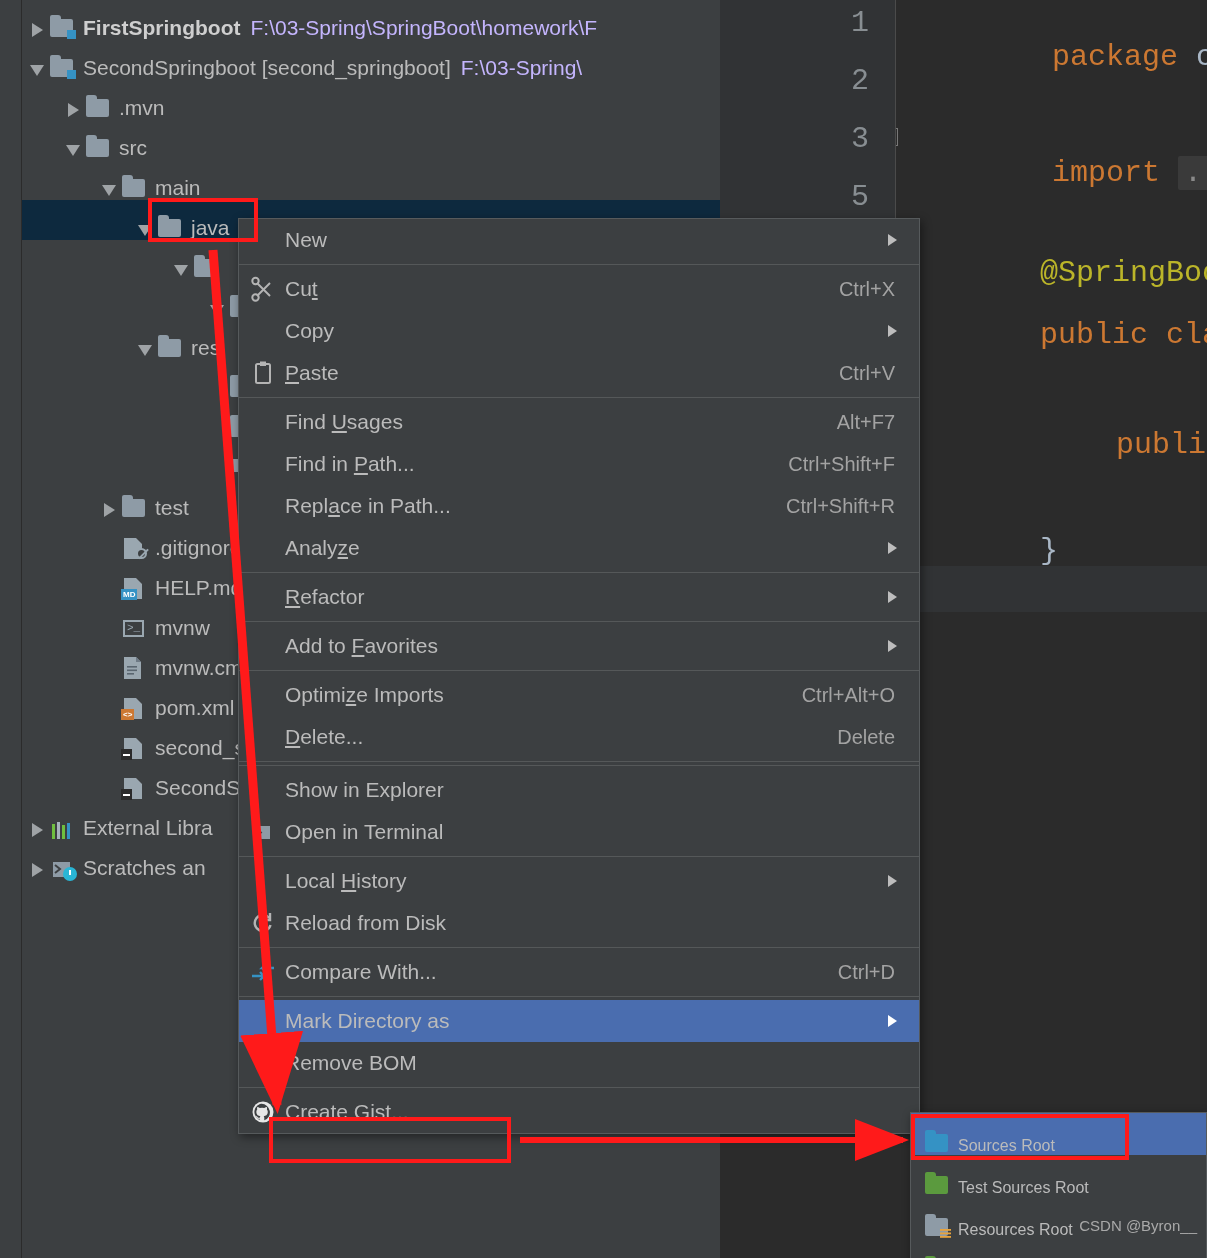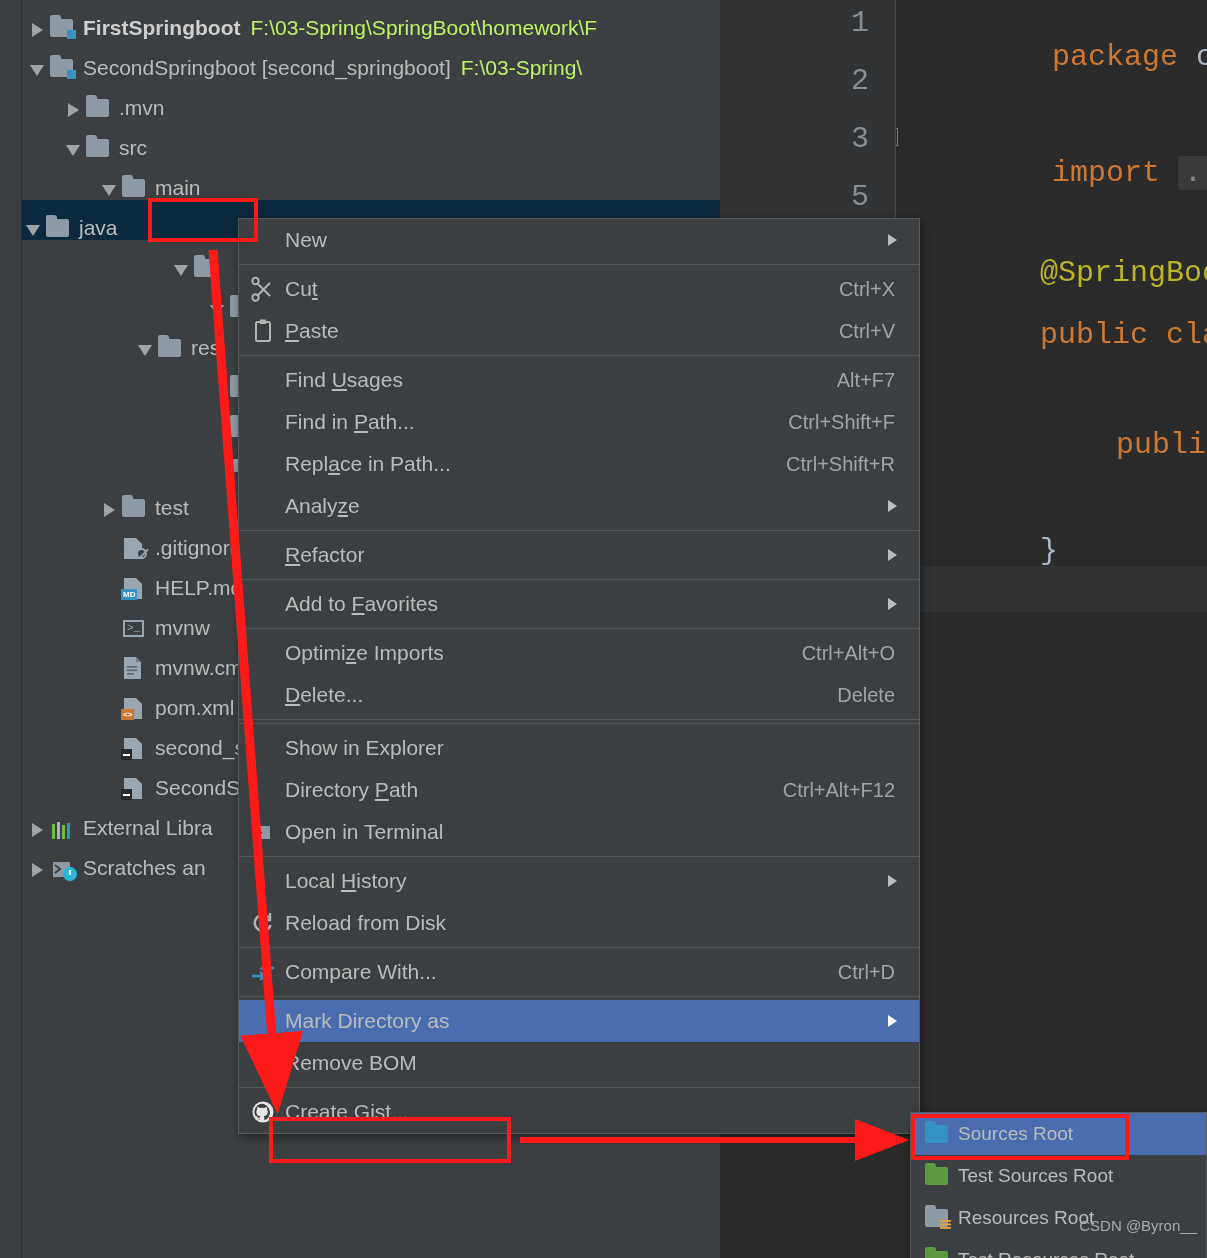--- a/index.html
+++ b/index.html
@@ -70,21 +70,21 @@
         border:2px solid #9AA7B0; color:#9AA7B0; font-size:11px;
         line-height:13px; text-align:center; font-family:"Liberation Mono",monospace;}
   .lib { position:absolute; left:3px; top:4px; width:22px; height:17px; }
   .clockdot { position:absolute; right:-1px; bottom:-1px; width:14px; height:14px;
         border-radius:50%; background:#29B6D6; }
   .clockdot::after{ content:""; position:absolute; left:6px; top:3px; width:2px;
         height:5px; background:#FFF; }
   .resico { position:absolute; left:3px; top:2px; width:20px; height:21px; }
 
   .lbl-b { font-weight:bold; color:#CFCFCF; }
-  .lbl-path { color:#bef264; margin-left:10px; }
+  .lbl-path { color:#c4b5fd; margin-left:10px; }
 
   
   .editor { position:absolute; left:720px; top:0; width:487px; height:1258px;
             background:#2B2B2B; }
   .gutter { position:absolute; left:0; top:0; width:176px; height:566px;
             background:#313335; border-right:1px solid #4B4B4B; }
   .lnum { position:absolute; right:26px; color:#888E92; font-size:30px;
           font-family:"Liberation Mono", monospace; }
   .codearea { position:absolute; left:176px; top:0; right:0; height:566px;
               background:#2B2B2B; overflow:hidden; }
@@ -115,22 +115,22 @@
   .mi.hl .sub-arrow { border-left-color:#FFFFFF; }
   .sep { height:1px; background:#555859; margin:3px 0; }
   .mico { position:absolute; left:10px; top:50%; transform:translateY(-50%);
           width:28px; height:26px; }
   u { text-decoration:underline; }
 
   
   .submenu { position:absolute; left:910px; top:1112px; width:297px;
              background:#3C3F41; border:1px solid #565A5C;
              box-shadow:2px 3px 9px rgba(0,0,0,.45); }
-  .smi { position:relative; height:42px; display:flex; align-items:center;
-         color:#BBBBBB; font-size:19px; padding-left:12px; }
+  .smi { position:relative; height:42px; display:flex; align-items:flex-end;
+         color:#BBBBBB; font-size:16px; padding-left:12px; }
   .smi.hl { background:#4A6DAF; }
 
   
   .ann-box { position:absolute; border:4px solid #FF1A1A; pointer-events:none; }
   .ann-svg { position:absolute; left:0; top:0; width:1207px; height:1258px;
              pointer-events:none; }
 
   .watermark { position:absolute; right:10px; bottom:24px; color:#A9A9A9;
                font-size:15px; }
 </style>
@@ -185,21 +185,21 @@
     </div>
 
     <div class="row" style="padding-left:76px">
       <span class="arrow down"></span>
       <span class="ico">
           <i class="fold"></i>
         </span>
       <span>main</span>
     </div>
 
-    <div class="row sel" style="">
+    <div class="row sel" style="padding-left:112px">
       <span class="arrow down"></span>
       <span class="ico">
           <i class="fold"></i>
         </span>
       <span>java</span>
     </div>
 
     <div class="row" style="padding-left:148px">
       <span class="arrow down"></span>
       <span class="ico">
@@ -411,20 +411,24 @@
               <line x1="21" y1="7" x2="8" y2="20"></line>
             <circle cx="6.5" cy="5" r="3.2"></circle>
               <circle cx="6.5" cy="21.5" r="3.2"></circle>
           </g>
         </svg>
       </span>
       <span><span>Cu</span><u>t</u></span>
       <span class="sc">Ctrl+X</span>
     </div>
 
+    <div class="mi">
+      <span>Copy</span>
+      <span class="sub-arrow"></span>
+    </div>
 
     <div class="mi">
       <span class="mico">
         <svg width="28" height="26" viewBox="0 0 28 26">
           <rect x="7" y="4" width="14" height="19" rx="1.5" stroke="#B4B4B4" stroke-width="2" fill="none"></rect>
           <rect x="11" y="1.5" width="6" height="4.5" fill="#B4B4B4"></rect>
         </svg>
       </span>
       <span><u>P</u><span>aste</span></span>
       <span class="sc">Ctrl+V</span>
@@ -475,24 +479,20 @@
       <span class="sc">Delete</span>
     </div>
     <div class="sep"></div>
 
     <div class="sep"></div>
 
     <div class="mi">
       <span>Show in Explorer</span>
     </div>
 
-    <div class="mi">
-      <span><span>Directory </span><u>P</u><span>ath</span></span>
-      <span class="sc">Ctrl+Alt+F12</span>
-    </div>
 
     <div class="mi">
       <span class="mico">
         <svg width="28" height="26" viewBox="0 0 28 26">
           <rect x="6" y="7" width="15" height="13" fill="#8E9BA6"></rect>
           <path d="M8 10 l4 3.5 -4 3.5" stroke="#3C3F41" stroke-width="1.8" fill="none"></path>
         </svg>
       </span>
       <span>Open in Terminal</span>
     </div>

